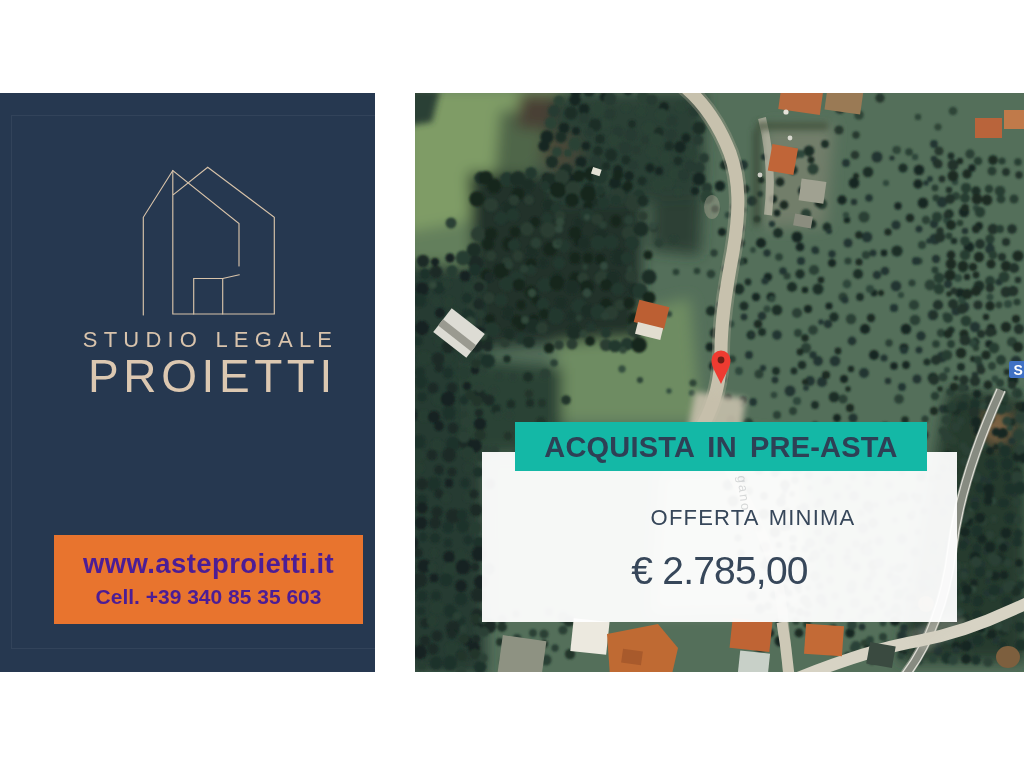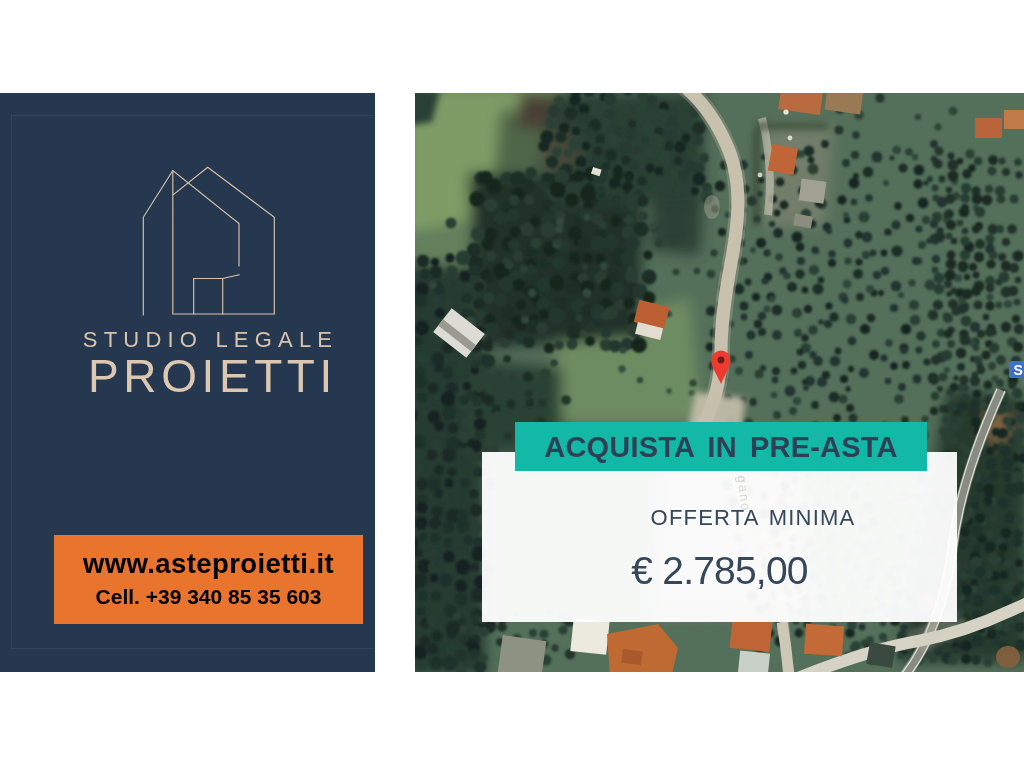--- a/index.html
+++ b/index.html
@@ -26,21 +26,21 @@
         <path d="M193.7,314 L193.7,278.5 L222.7,278.5 L222.7,314"></path>
 
         <path d="M222.7,278.5 L239.3,274.8"></path>
       </g>
     </svg>
 
     <div class="abs" style="left:0;top:234px;width:415px;text-align:center;color:#d8c3ac;font-size:22px;letter-spacing:6.2px;padding-left:6px;white-space:nowrap;">STUDIO&nbsp;LEGALE</div>
 
     <div class="abs" style="left:0;top:256px;width:415px;text-align:center;color:#dcc8b1;font-size:46px;letter-spacing:4.6px;padding-left:10px;white-space:nowrap;">PROIETTI</div>
 
-    <div class="abs" style="left:54px;top:442px;width:309px;height:89px;background:#e8742e;text-align:center;color:#000000;">
+    <div class="abs" style="left:54px;top:442px;width:309px;height:89px;background:#e8742e;text-align:center;color:#4c1d95;">
 
       <div style="margin-top:13px;font-size:27.5px;font-weight:bold;letter-spacing:0.4px;">www.asteproietti.it</div>
 
       <div style="margin-top:5px;font-size:21px;font-weight:bold;">Cell. +39 340 85 35 603</div>
     </div>
   </div>
 
   <div id="mapwrap">
     <svg width="609" height="579" viewBox="415 93 609 579">
       <defs>

